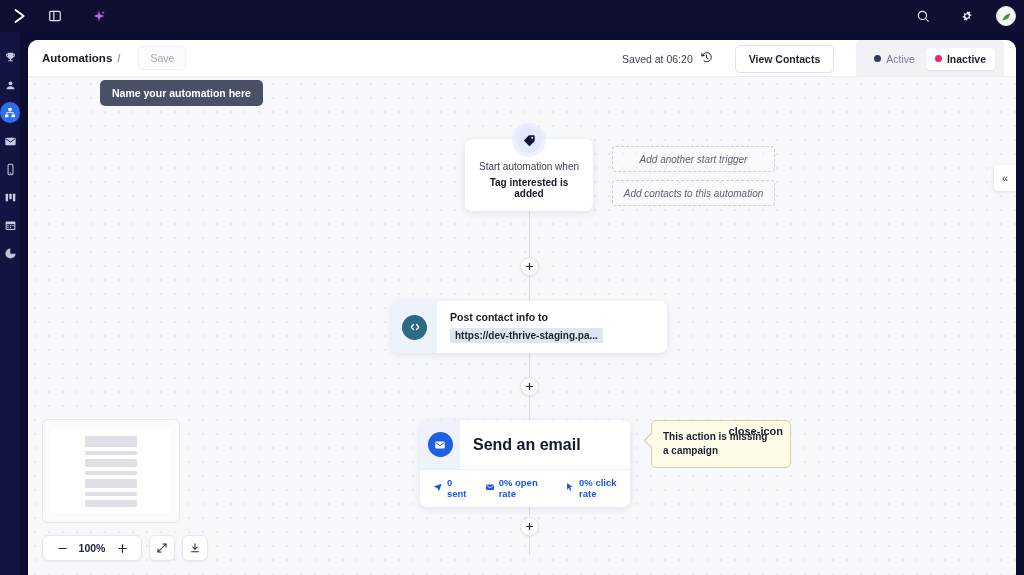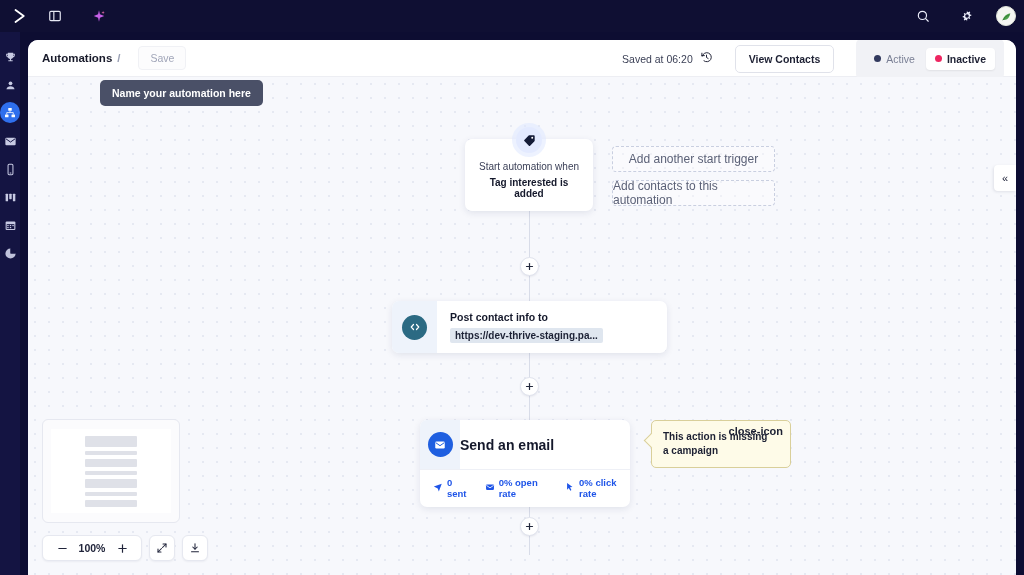--- a/index.html
+++ b/index.html
@@ -169,22 +169,23 @@
     background: #e3eaff;
     display: flex; align-items: center; justify-content: center;
     box-shadow: 0 0 0 4px rgba(223,232,255,.55);
   }
 
   
   .ghost {
     width: 163px; height: 26px;
     border: 1px dashed #c9cfe0; border-radius: 4px;
     display: flex; align-items: center; justify-content: center;
-    font-size: 12px; color: #5b6177; cursor: pointer;
+    font-size: 10px; color: #5b6177; cursor: pointer;
     background: rgba(255,255,255,0.35);
+    font-style: italic;
   }
 
   
   .action {
     display: flex; align-items: stretch;
     background: #ffffff; border-radius: 7px;
     box-shadow: 0 2px 7px rgba(30,40,90,.10);
     overflow: hidden;
   }
   .action-iconcol {
@@ -202,21 +203,21 @@
   .action-title { font-size: 10.5px; font-weight: bold; color: #14182b; }
   .url-chip {
     margin-top: 5px; display: inline-block;
     background: #dfe6ef; border-radius: 2px;
     font-size: 10px; color: #1d2236;
     padding: 2px 5px; font-weight: bold;
   }
   .email-node { width: 210px; flex-direction: column; }
   .email-top { display: flex; align-items: stretch; }
   .email-icon-col { width: 40px; background: #eef3fb; display: flex; align-items: center; justify-content: center; }
-  .email-title { flex: 1; display: flex; align-items: center; font-size: 14px; font-weight: bold; color: #14182b; padding-left: 0; }
+  .email-title { flex: 1; display: flex; align-items: center; font-size: 16px; font-weight: bold; color: #14182b; padding-left: 13px; }
   .email-stats {
     display: flex; align-items: center; gap: 14px;
     border-top: 1px solid #eef0f6;
     padding: 7px 0 8px 13px;
   }
   .stat { display: flex; align-items: center; gap: 4px; font-size: 9.5px; color: #1f55e8; font-weight: bold; }
 
   
   .warn {
     position: absolute;

